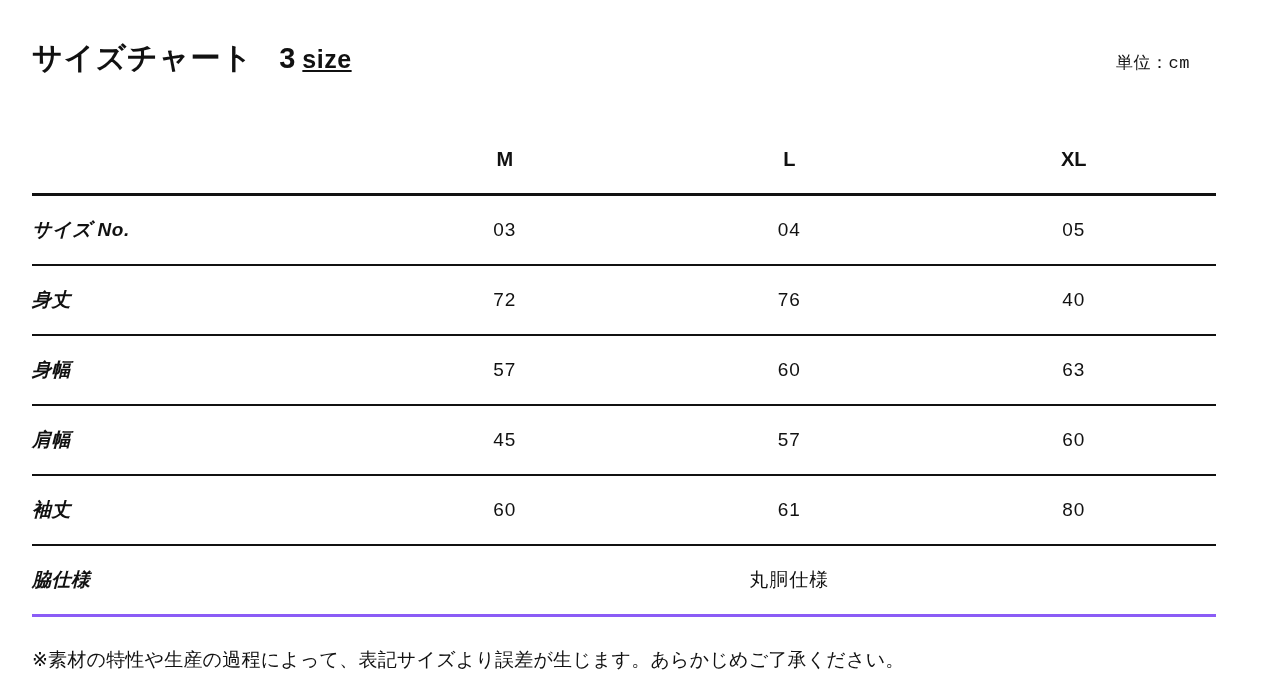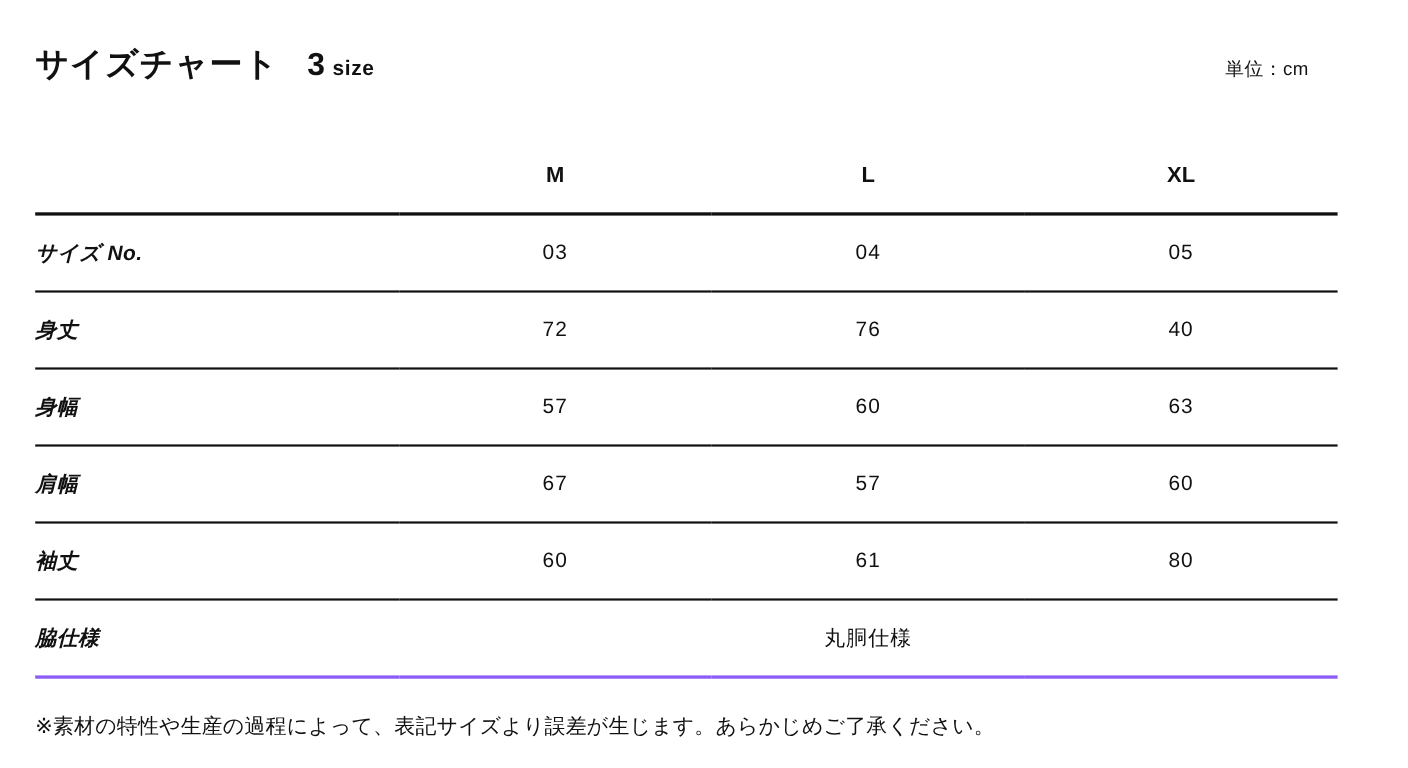--- a/index.html
+++ b/index.html
@@ -38,30 +38,32 @@
     font-weight: bold;
     letter-spacing: 1px;
     white-space: pre;
   }
   .title-count {
     font-size: 29px;
     font-weight: bold;
     margin-left: 26px;
   }
   .title-size-word {
-    font-size: 19px;
+    font-size: 25px;
     font-weight: bold;
     margin-left: 7px;
     letter-spacing: 0.5px;
+    text-decoration: underline;
   }
   .unit {
     font-size: 17px;
     letter-spacing: 0.5px;
     padding-right: 58px;
     white-space: pre;
+    font-family: Liberation Mono, monospace;
   }
 
   
   table.size-chart {
     width: 1184px;
     margin-top: 46px;
     border-collapse: collapse;
     table-layout: fixed;
   }
   table.size-chart col.c-label { width: 330px; }
@@ -161,21 +163,21 @@
         <td class="value">40</td>
       </tr>
       <tr>
         <td class="row-label">身幅</td>
         <td class="value">57</td>
         <td class="value">60</td>
         <td class="value">63</td>
       </tr>
       <tr>
         <td class="row-label">肩幅</td>
-        <td class="value">67</td>
+        <td class="value">45</td>
         <td class="value">57</td>
         <td class="value">60</td>
       </tr>
       <tr>
         <td class="row-label">袖丈</td>
         <td class="value">60</td>
         <td class="value">61</td>
         <td class="value">80</td>
       </tr>
       <tr>

